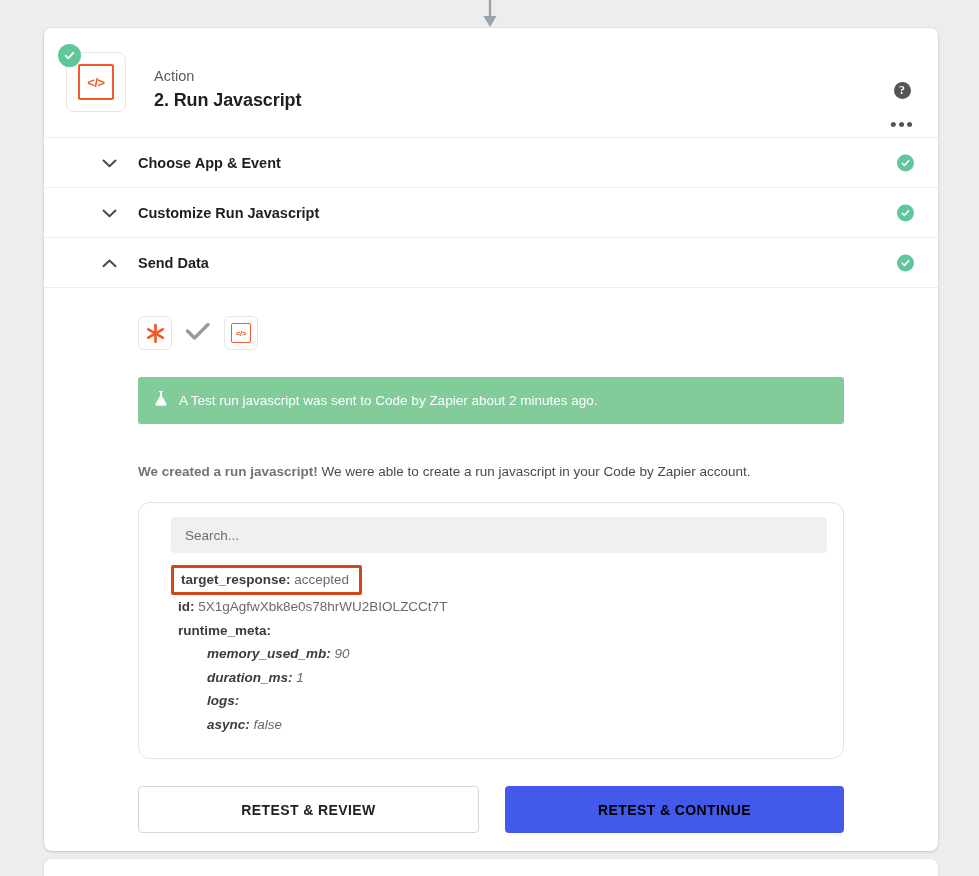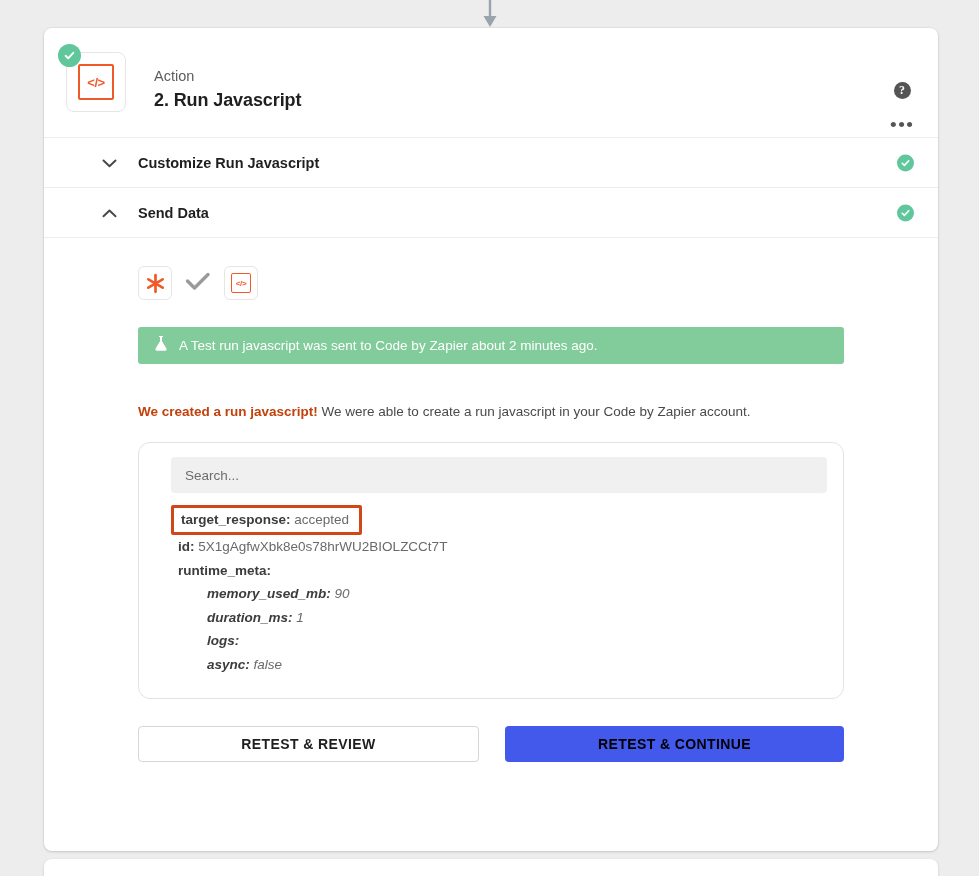--- a/index.html
+++ b/index.html
@@ -92,27 +92,27 @@
   }
   .mini-code { width: 20px; height: 20px; border: 1.6px solid #f05a28; border-radius: 2px;
     display: flex; align-items: center; justify-content: center; }
   .mini-code span { color: #f05a28; font-size: 8px; font-weight: 700; letter-spacing: -.3px; }
   .gray-check { margin: 0 13px; }
   .test-text { margin-left: 21px; }
   .test-head { font-size: 19px; color: #4f4f4f; line-height: 24px; }
   .test-sub { font-size: 13.5px; color: #8d8d8d; margin-top: 4px; }
 
   .banner {
-    margin-top: 27px; height: 37px; background: #82cc9c; border-radius: 3px;
+    margin-top: 27px; height: 47px; background: #82cc9c; border-radius: 3px;
     display: flex; align-items: center; padding: 0 16px;
   }
   .banner-text { color: #fff; font-size: 13.5px; margin-left: 11px; }
 
   .created-line { margin-top: 38px; font-size: 13.5px; color: #4a4a4a; line-height: 20px; }
-  .created-line b { font-weight: 700; color: #c2410c; }
+  .created-line b { font-weight: 700; color: #737373; }
 
   .results-panel {
     margin-top: 20px; border: 1px solid #e3e3e3; border-radius: 12px;
     padding: 14px 16px 22px 32px;
   }
   .search-box {
     height: 36px; background: #f0f0f0; border-radius: 4px;
     display: flex; align-items: center; padding: 0 14px;
     font-size: 13.5px; color: #6d6d6d; cursor: text;
   }
@@ -121,21 +121,21 @@
   .field-row { font-size: 13.5px; color: #6a6a6a; line-height: 23.5px; padding-left: 7px; }
   .field-row b { color: #3c3c3c; font-weight: 700; }
   .field-row.indent { padding-left: 36px; font-style: italic; }
   .field-row.highlight {
     display: inline-block; border: 3px solid #d1471a; border-radius: 2px;
     padding: 1px 10px 2px 7px; margin-left: 0; line-height: 21px;
   }
 
   .btn-row { display: flex; gap: 26px; margin-top: 27px; }
   .btn {
-    flex: 1; height: 36px; border-radius: 4px; display: flex;
+    flex: 1; height: 47px; border-radius: 4px; display: flex;
     align-items: center; justify-content: center;
     font-size: 14px; font-weight: 700; letter-spacing: .4px; cursor: pointer;
   }
   .btn-secondary { background: #fff; border: 1px solid #d6d6d6; color: #1f1f1f; }
   .btn-primary { background: #4259ec; color: #000000; border: none; }
 </style>
 </head>
 <body>
 
 <div class="page">
@@ -167,20 +167,33 @@
         <div class="kicker">Action</div>
         <div class="title">2. Run Javascript</div>
       </div>
 
       <div class="header-actions">
         <div class="help-icon">?</div>
         <div class="dots">•••</div>
       </div>
     </div>
 
+    <div class="acc-row">
+      <span class="acc-chev">
+        <svg width="15" height="9" viewBox="0 0 15 9">
+            <polyline points="1.5,1.5 7.5,7.2 13.5,1.5" fill="none" stroke="#4a4a4a" stroke-width="2" stroke-linecap="round" stroke-linejoin="round"></polyline>
+          </svg>
+      </span>
+      <span class="acc-label">Choose App &amp; Event</span>
+      <span class="acc-status">
+        <svg width="11" height="11" viewBox="0 0 13 13">
+            <polyline points="2.6,6.8 5.2,9.3 10.3,3.8" fill="none" stroke="#fff" stroke-width="1.9" stroke-linecap="round" stroke-linejoin="round"></polyline>
+          </svg>
+      </span>
+    </div>
 
     <div class="acc-row">
       <span class="acc-chev">
         <svg width="15" height="9" viewBox="0 0 15 9">
             <polyline points="1.5,1.5 7.5,7.2 13.5,1.5" fill="none" stroke="#4a4a4a" stroke-width="2" stroke-linecap="round" stroke-linejoin="round"></polyline>
           </svg>
       </span>
       <span class="acc-label">Customize Run Javascript</span>
       <span class="acc-status">
         <svg width="11" height="11" viewBox="0 0 13 13">

